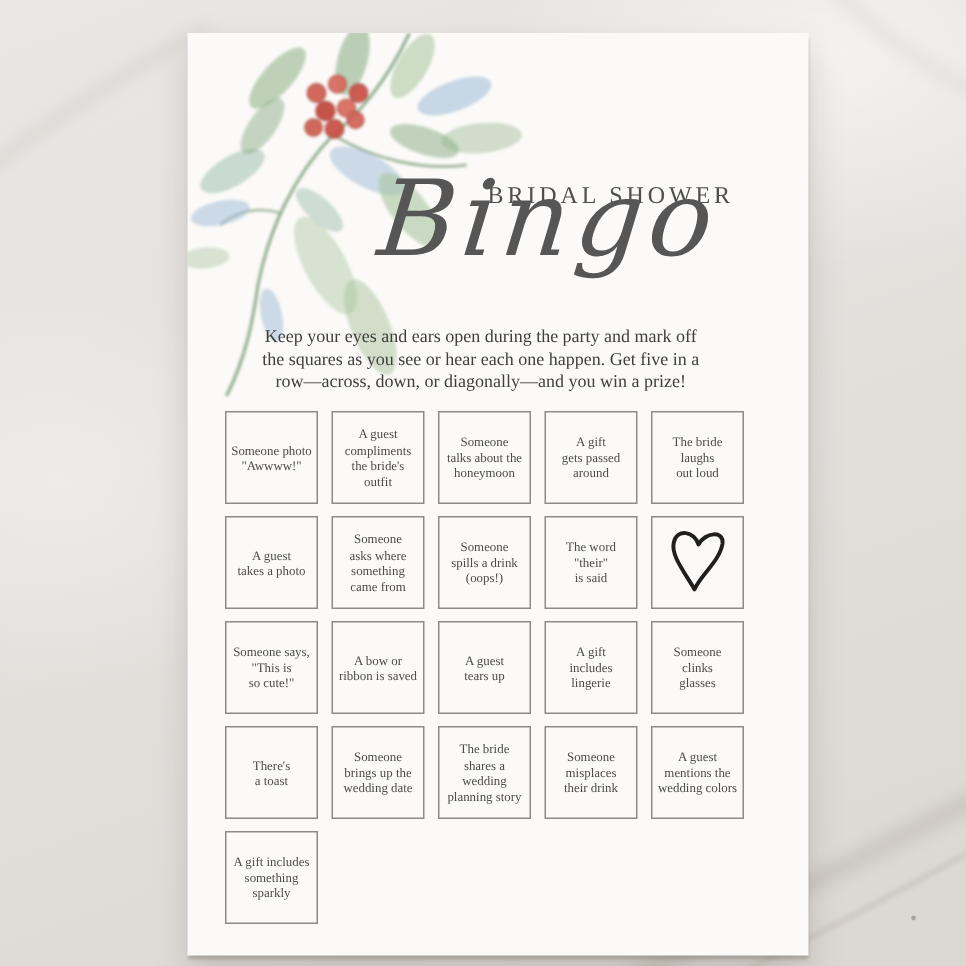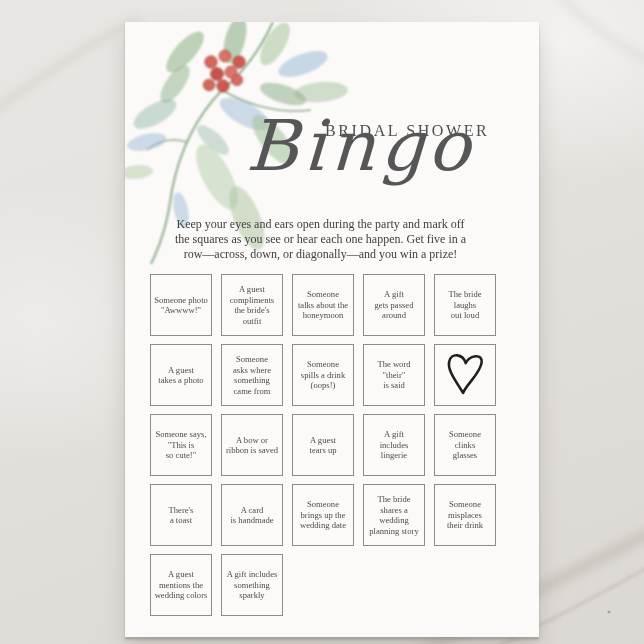--- a/index.html
+++ b/index.html
@@ -165,22 +165,20 @@
       <div class="cell">A guest
 tears up</div>
       <div class="cell">A gift
 includes
 lingerie</div>
       <div class="cell">Someone
 clinks
 glasses</div>
       <div class="cell">There's
 a toast</div>
-      <div class="cell">A card
-is handmade</div>
 
       <div class="cell">Someone
 brings up the
 wedding date</div>
       <div class="cell">The bride
 shares a
 wedding
 planning story</div>
       <div class="cell">Someone
 misplaces

